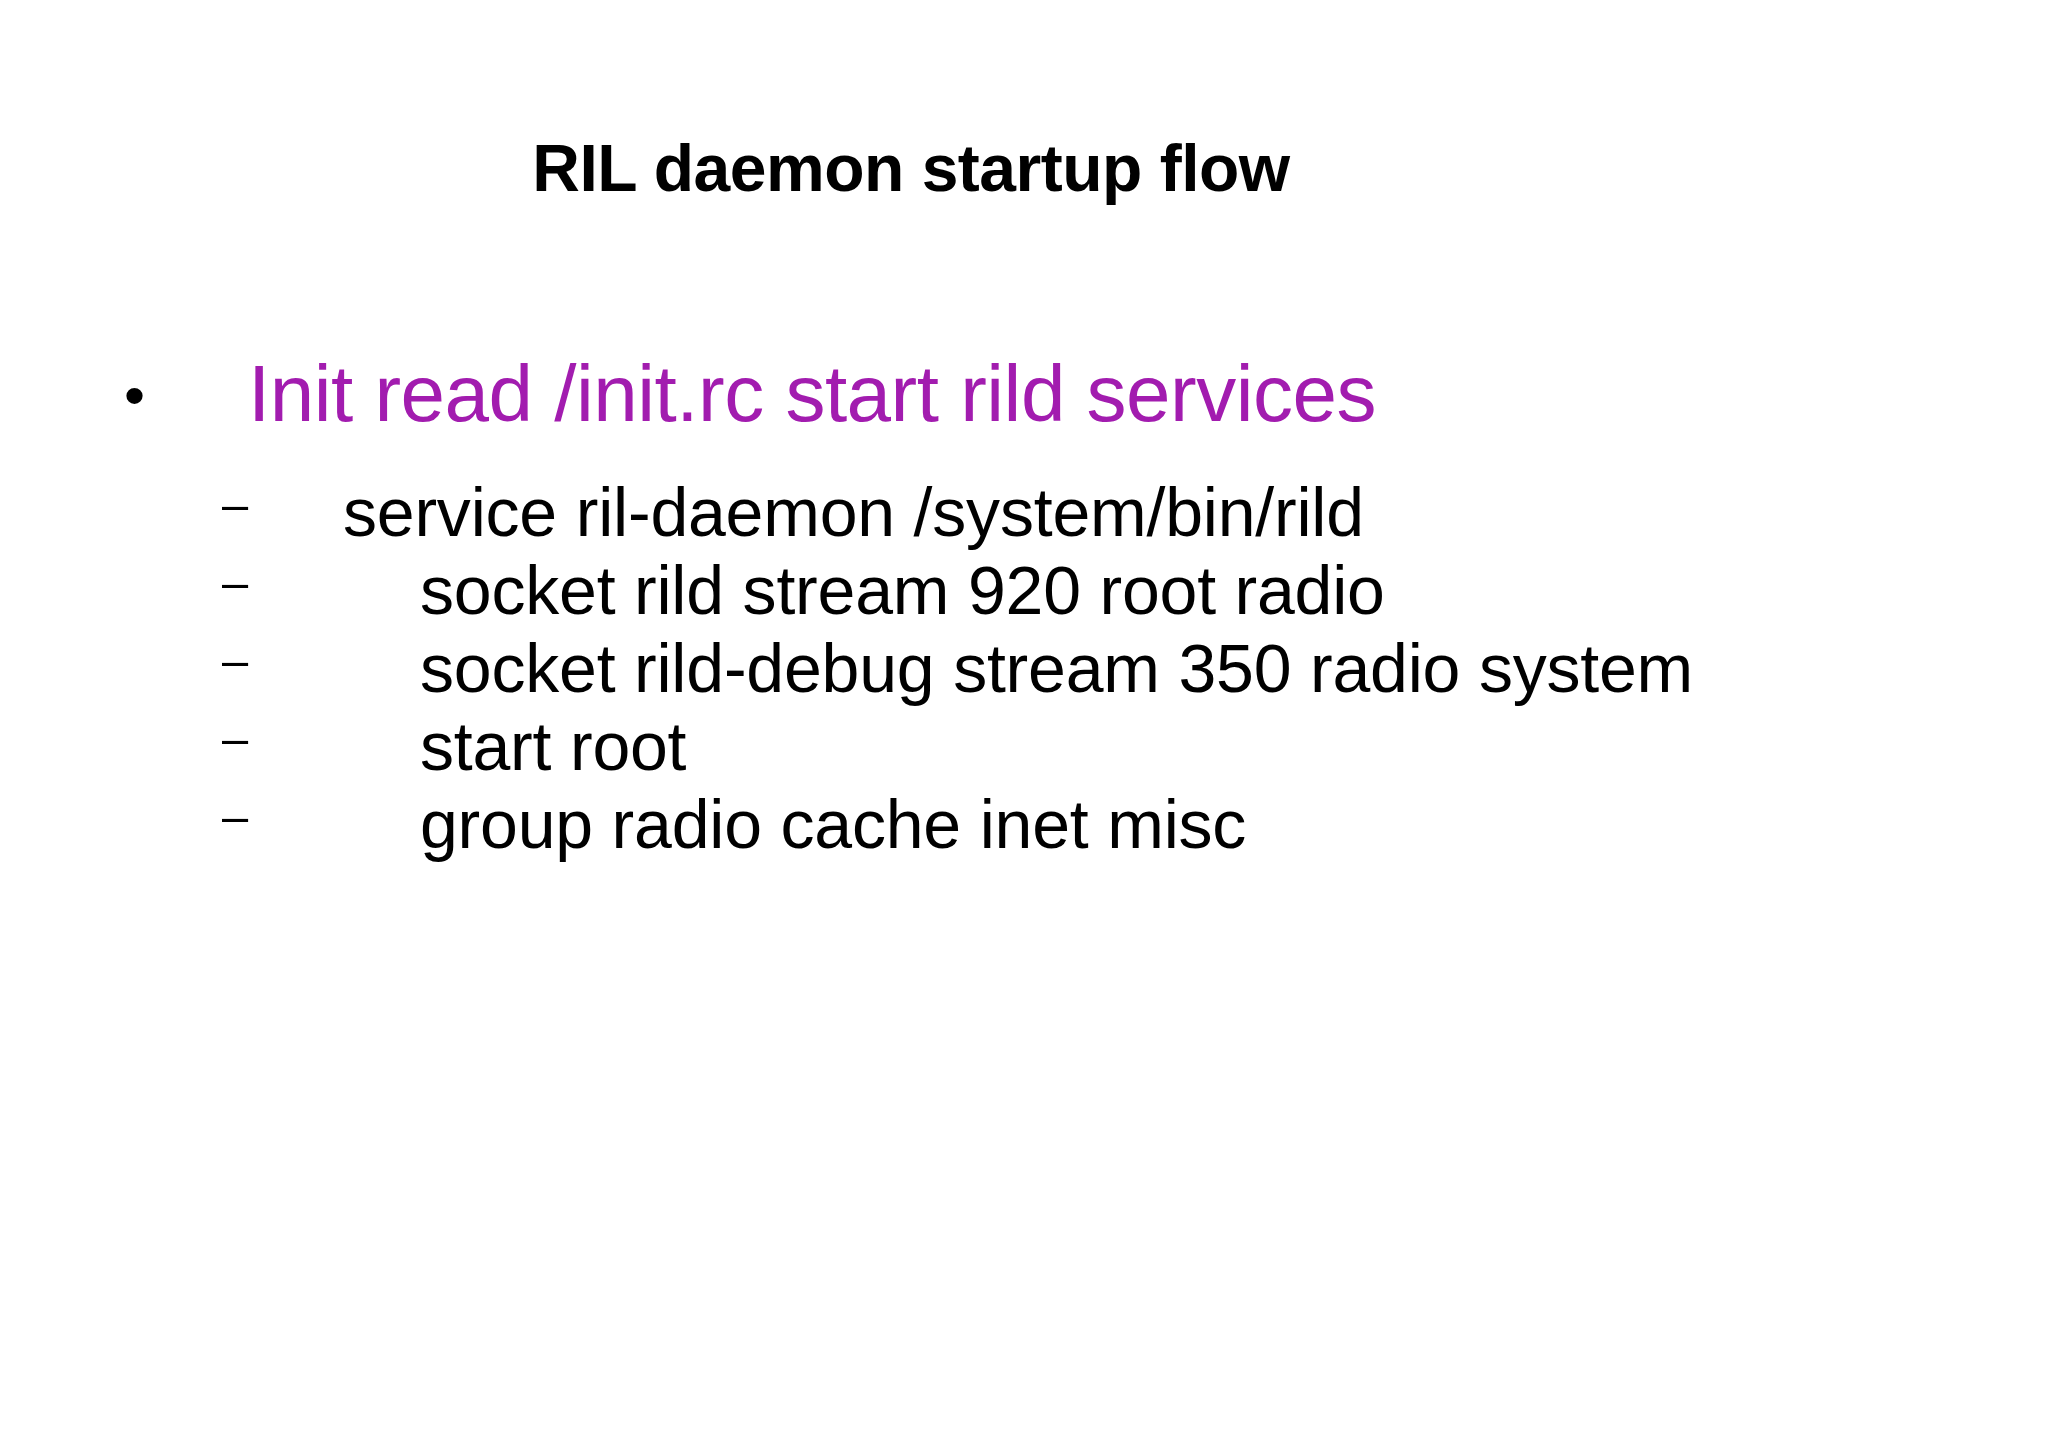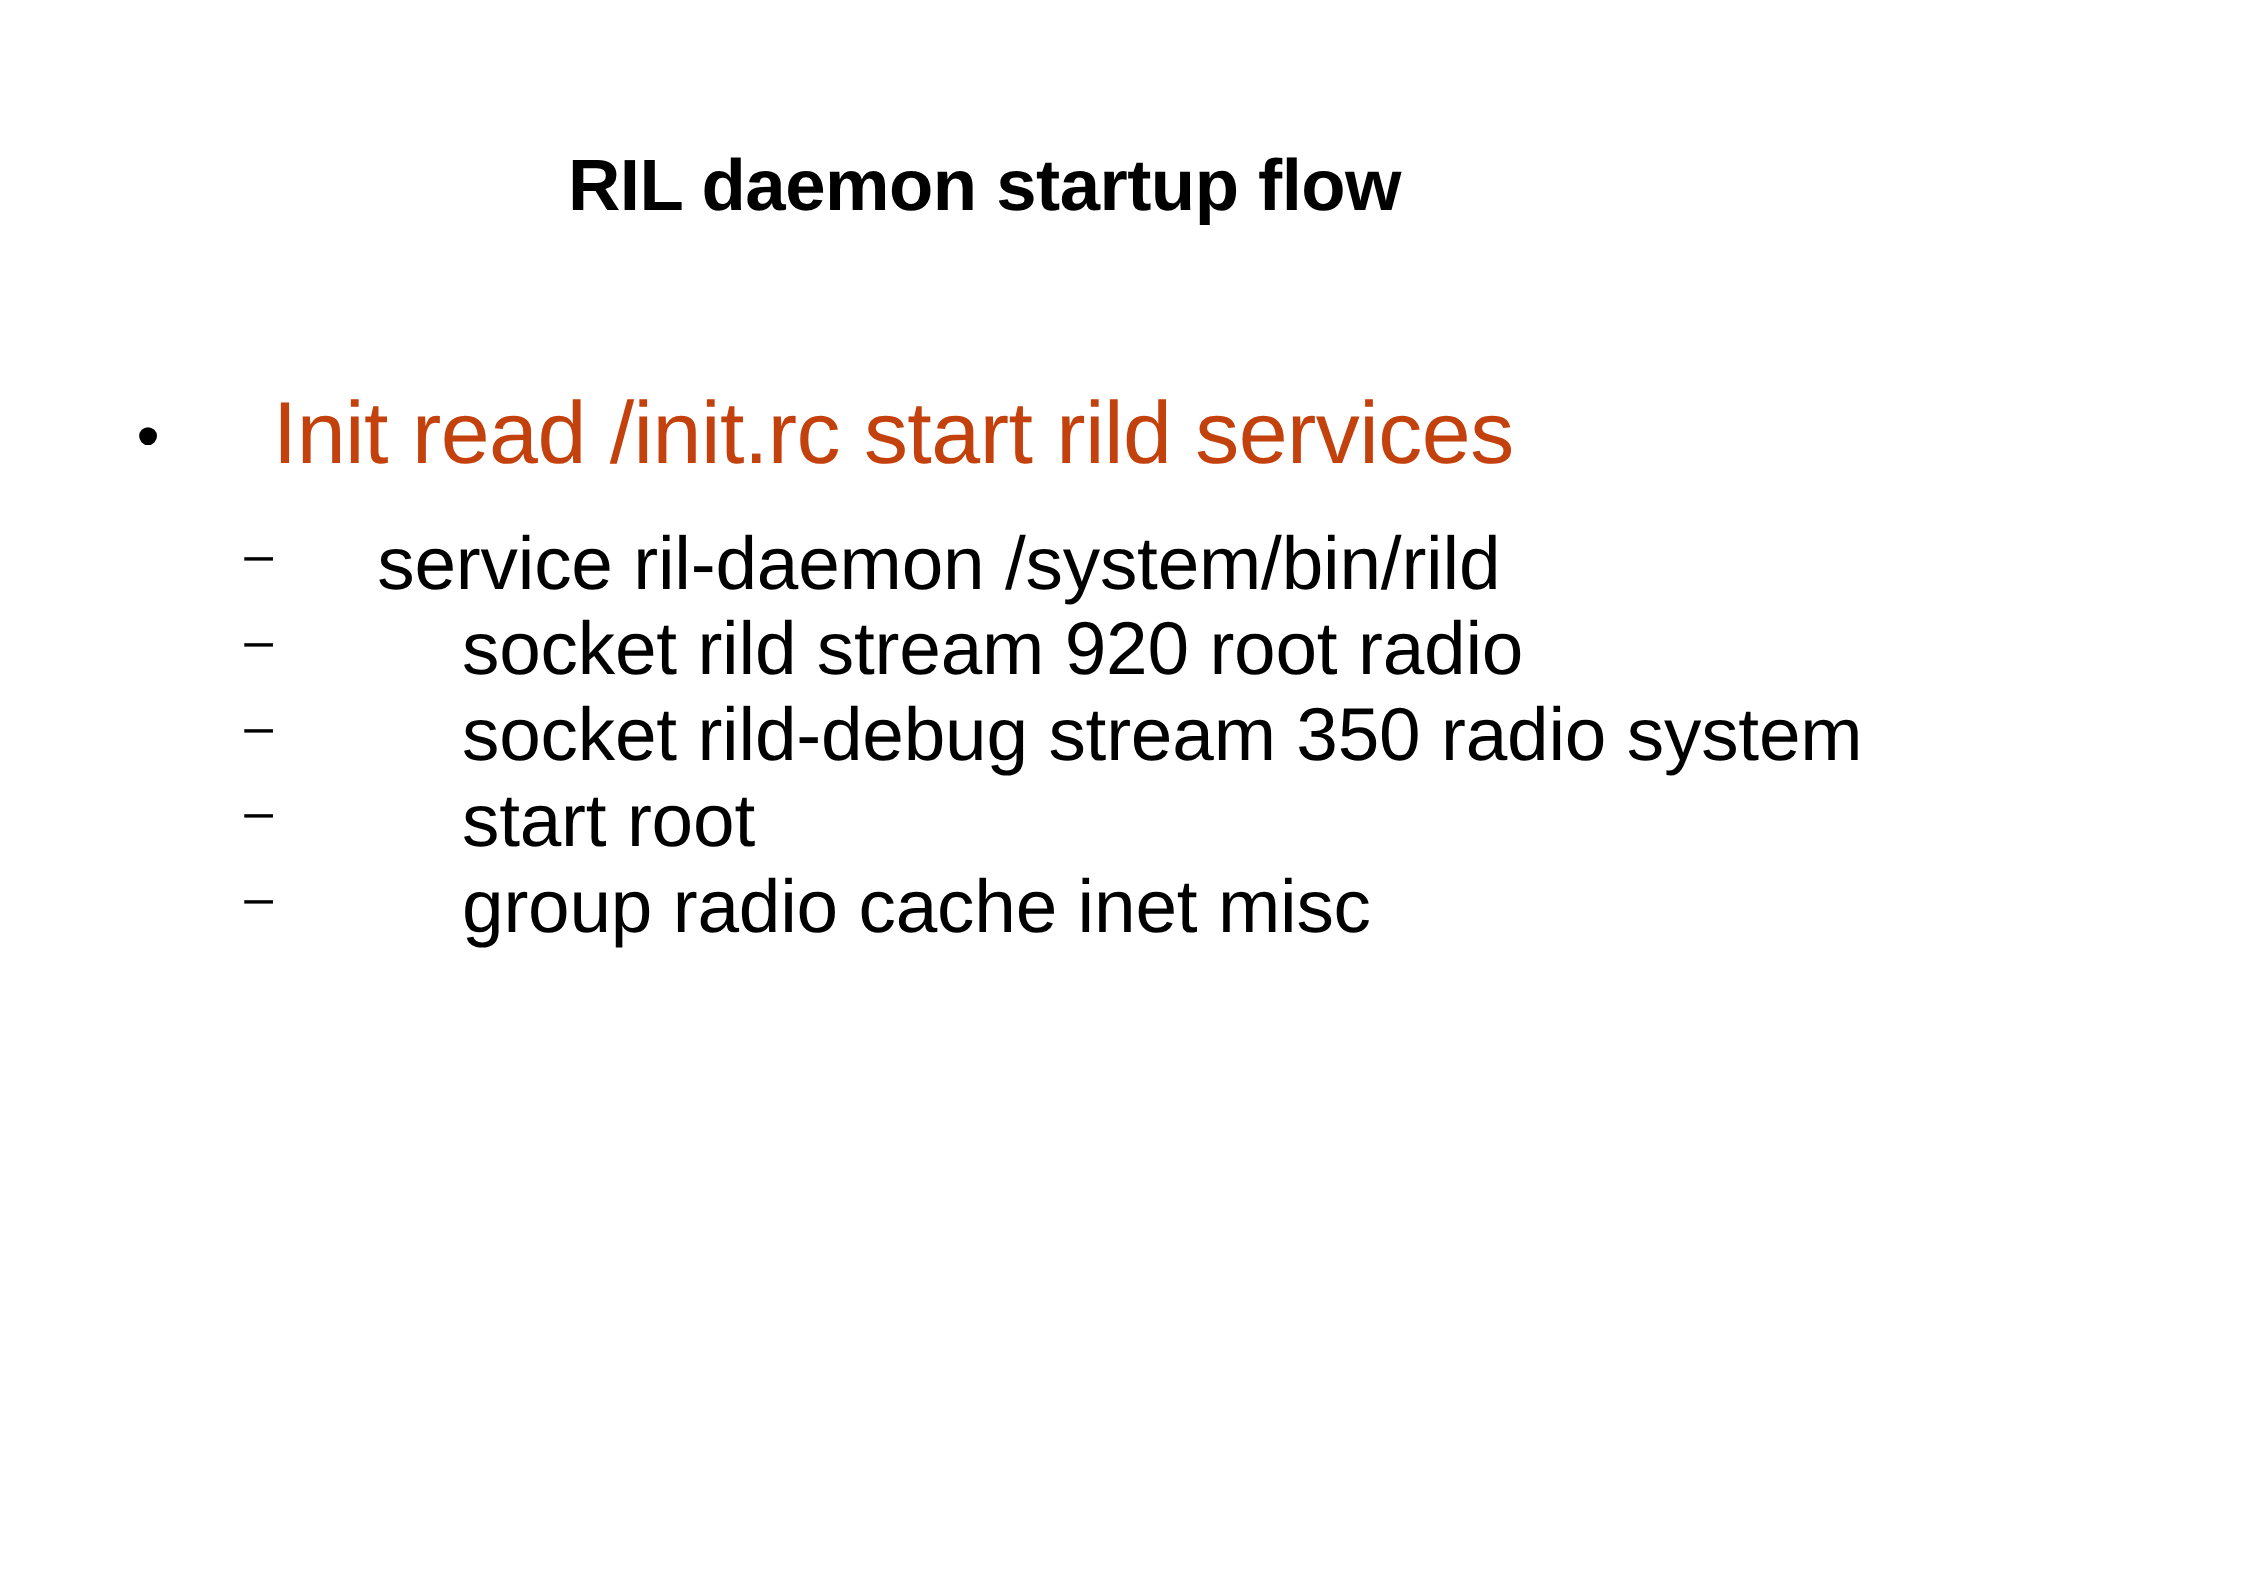--- a/index.html
+++ b/index.html
@@ -27,20 +27,21 @@
     left: 0;
     top: 132px;
     width: 1790px;
     text-align: center;
     font-size: 66px;
     font-weight: bold;
     line-height: 1.1;
     letter-spacing: -0.5px;
     color: #000000;
     white-space: nowrap;
+    padding-left: 16px;
   }
 
   
   .body-block {
     position: absolute;
     left: 0;
     top: 352px;
     width: 2048px;
   }
 
@@ -59,21 +60,21 @@
     color: #000000;
   }
   .bullet-l1 .text {
     position: absolute;
     left: 248px;
     top: 0;
     font-size: 80px;
     line-height: 1.05;
     letter-spacing: -0.5px;
     white-space: nowrap;
-    color: #c2410c;
+    color: #a21caf;
   }
 
   
   .bullet-l2 {
     position: relative;
     display: block;
     height: 78px;
   }
   .bullet-l2 .marker {
     position: absolute;

